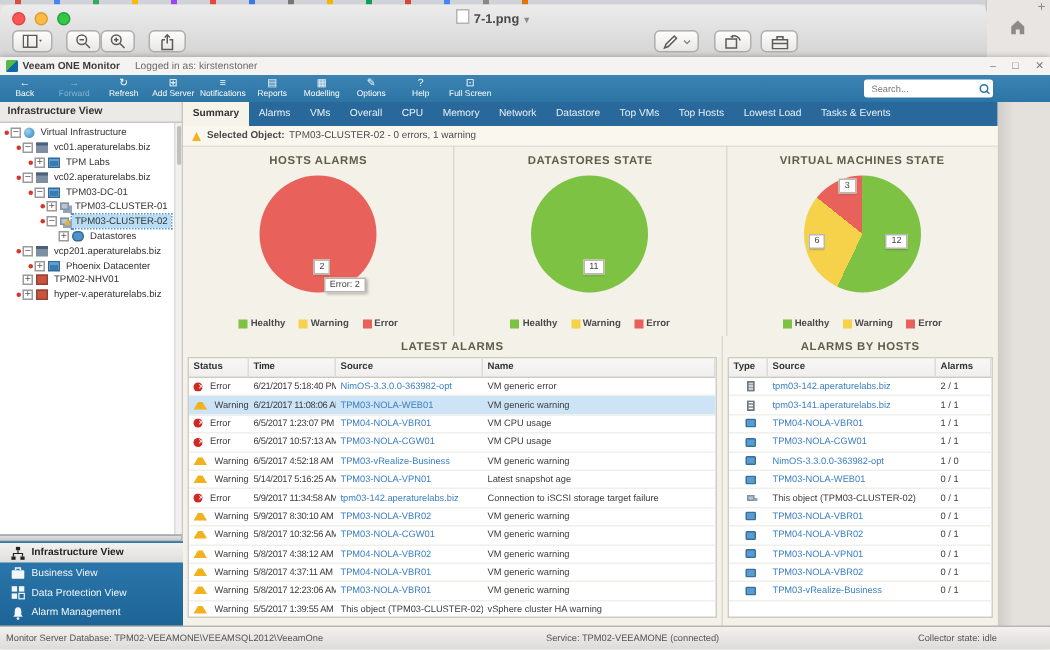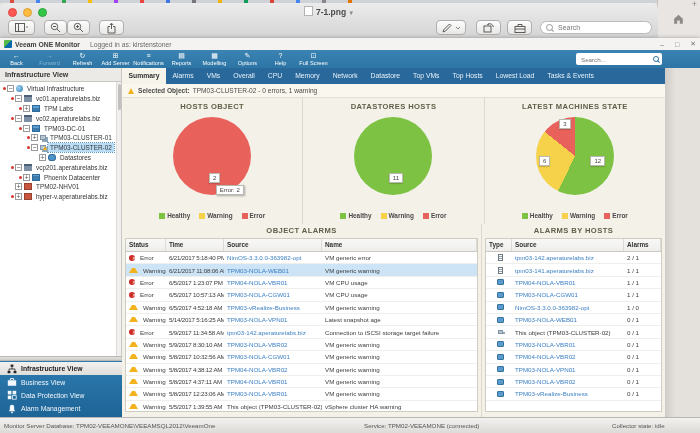--- a/index.html
+++ b/index.html
@@ -212,24 +212,20 @@
           <path d="M3.6 2.6 L5.6 1.4 L5.8 3.4 Z" fill="#5d5b59"></path>
         </svg>
     </div>
     <div class="mbtn" style="left:507px;width:25px;">
       <svg width="12" height="10" viewBox="0 0 12 10">
           <rect x="1" y="3.5" width="10" height="6" fill="none" stroke="#5d5b59"></rect>
           <path d="M4 3.5 V1.5 H8 V3.5" fill="none" stroke="#5d5b59"></path>
           <line x1="1" y1="6" x2="11" y2="6" stroke="#5d5b59"></line>
         </svg>
     </div>
-    <div class="mac-search">
-      <span class="mag"></span>
-      <input type="text" placeholder="Search" style="">
-    </div>
   </div>
 
   <div class="vwin">
 
     <div class="vtitle">
       <span class="vlogo"></span>
       <b>Veeam ONE Monitor</b>
       <span class="login">Logged in as: kirstenstoner</span>
       <div class="winctl">
         <span>–</span>
@@ -431,62 +427,62 @@
 
       <div class="selbar">
         <span class="wtri"></span>
         <b>Selected Object:</b>
         <span>TPM03-CLUSTER-02</span>&nbsp;
         <span>- 0 errors, 1 warning</span>
       </div>
 
       <div class="charts">
           <div class="panel">
-            <div class="ptitle">HOSTS OBJECT</div>
+            <div class="ptitle">HOSTS ALARMS</div>
             <div class="pie" style="background: rgb(232, 98, 91);">
               <span class="chip" style="left: 46%; top: 72%;">2</span>
             </div>
             <span class="chip tip" style="left: 52%; top: 88px;">Error: 2</span>
             <div class="legend">
               <span class="li">
                 <span class="sq" style="background: rgb(125, 194, 66);"></span>
                 <span>Healthy</span>
               </span>
               <span class="li">
                 <span class="sq" style="background: rgb(246, 210, 75);"></span>
                 <span>Warning</span>
               </span>
               <span class="li">
                 <span class="sq" style="background: rgb(232, 98, 91);"></span>
                 <span>Error</span>
               </span>
             </div>
           </div>
           <div class="panel">
-            <div class="ptitle">DATASTORES HOSTS</div>
+            <div class="ptitle">DATASTORES STATE</div>
             <div class="pie" style="background: rgb(125, 194, 66);">
               <span class="chip" style="left: 44%; top: 72%;">11</span>
             </div>
             <div class="legend">
               <span class="li">
                 <span class="sq" style="background: rgb(125, 194, 66);"></span>
                 <span>Healthy</span>
               </span>
               <span class="li">
                 <span class="sq" style="background: rgb(246, 210, 75);"></span>
                 <span>Warning</span>
               </span>
               <span class="li">
                 <span class="sq" style="background: rgb(232, 98, 91);"></span>
                 <span>Error</span>
               </span>
             </div>
           </div>
           <div class="panel">
-            <div class="ptitle">LATEST MACHINES STATE</div>
+            <div class="ptitle">VIRTUAL MACHINES STATE</div>
             <div class="pie" style="background: conic-gradient(rgb(125, 194, 66) 0deg, rgb(125, 194, 66) 205.7deg, rgb(246, 210, 75) 205.7deg, rgb(246, 210, 75) 308.6deg, rgb(232, 98, 91) 308.6deg, rgb(232, 98, 91) 360deg);">
               <span class="chip" style="left: 70%; top: 50%;">12</span>
               <span class="chip" style="left: 4%; top: 50%;">6</span>
               <span class="chip" style="left: 30%; top: 3%;">3</span>
             </div>
             <div class="legend">
               <span class="li">
                 <span class="sq" style="background: rgb(125, 194, 66);"></span>
                 <span>Healthy</span>
               </span>
@@ -497,21 +493,21 @@
               <span class="li">
                 <span class="sq" style="background: rgb(232, 98, 91);"></span>
                 <span>Error</span>
               </span>
             </div>
           </div>
         </div>
 
       <div class="bottom">
         <div class="bcol left">
-          <div class="btitle">OBJECT ALARMS</div>
+          <div class="btitle">LATEST ALARMS</div>
           <div class="tbl">
             <div class="thead">
                 <span class="c-status">Status</span>
                 <span class="c-time">Time</span>
                 <span class="c-source">Source</span>
                 <span class="c-name" style="flex: 1 1 auto;">Name</span>
               </div>
             <div id="la-body">
                 <div class="trowa">
                   <span class="c-status">

